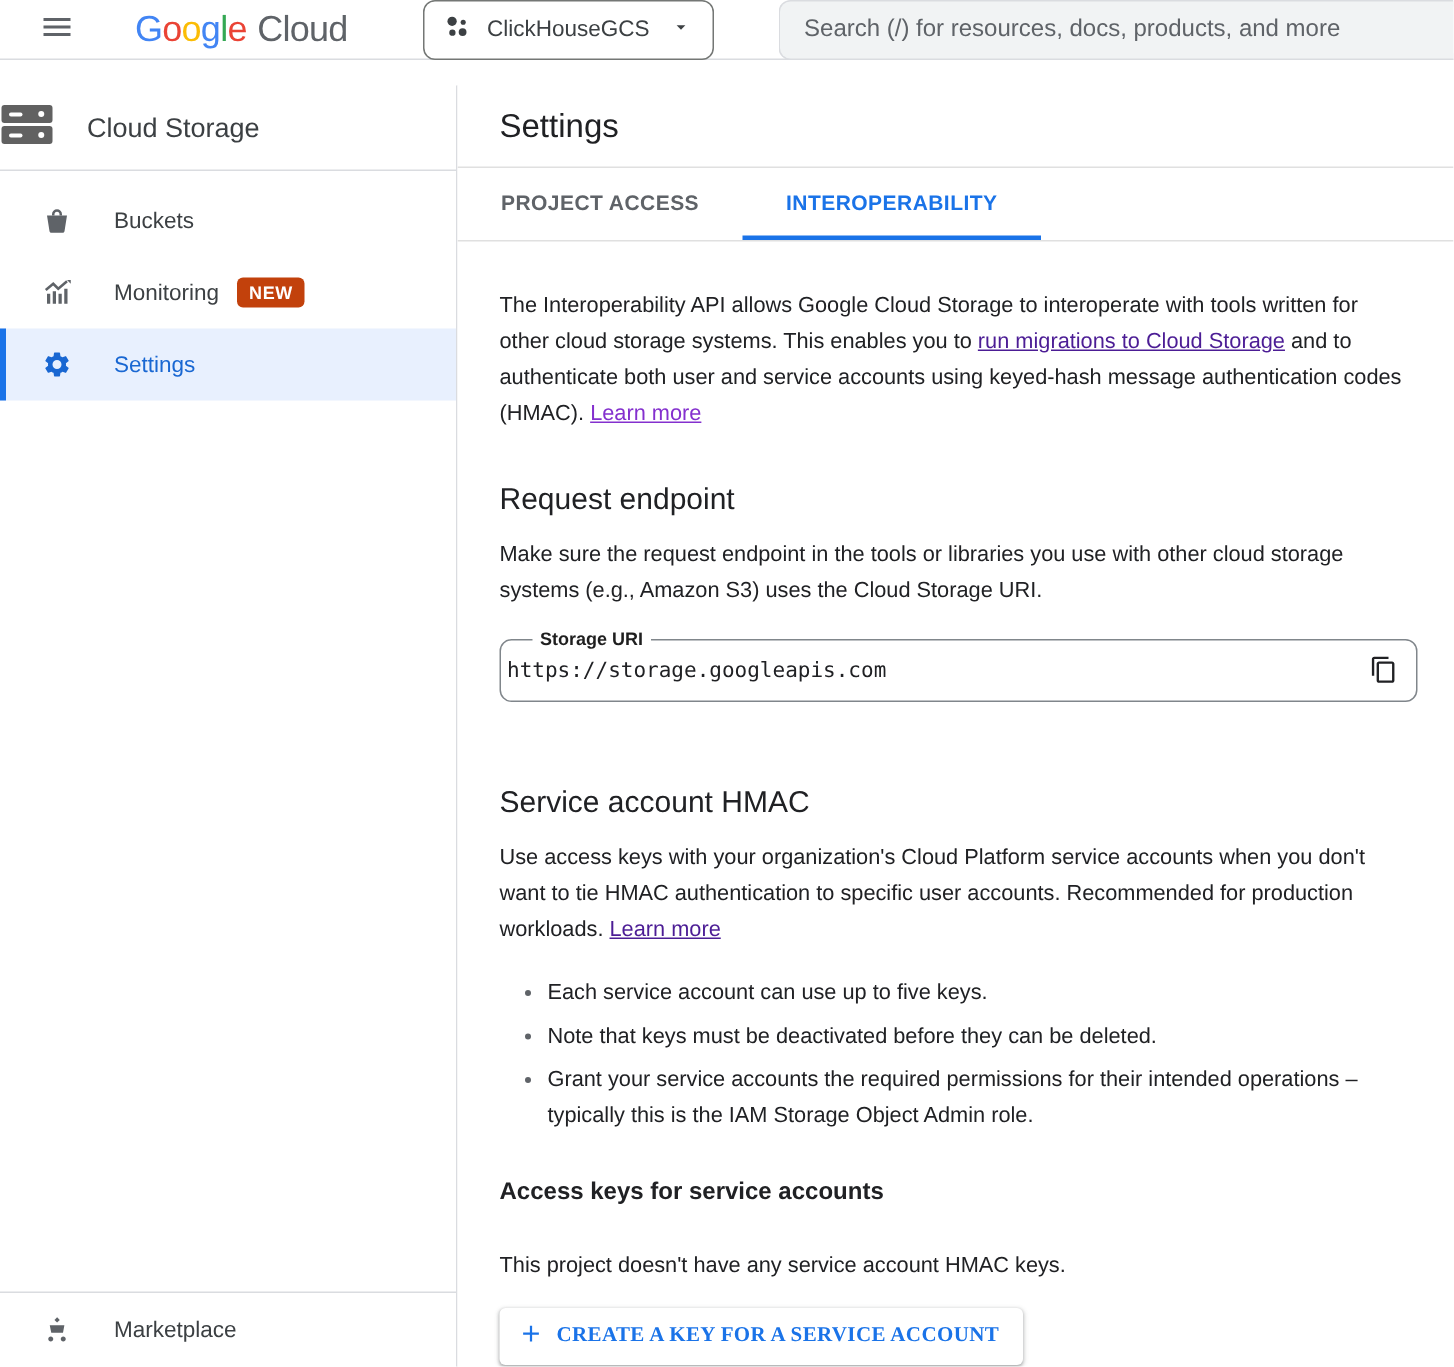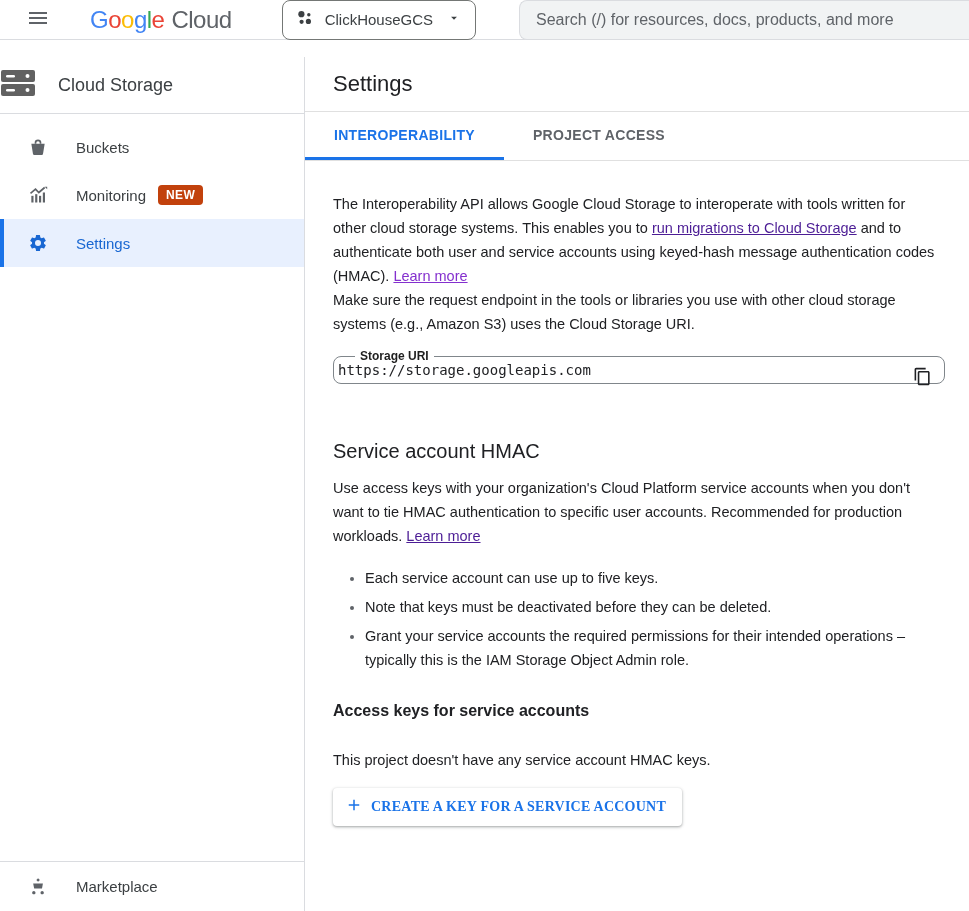--- a/index.html
+++ b/index.html
@@ -54,21 +54,21 @@
   .tab.active { color:#1a73e8; border-bottom:3px solid #1a73e8; }
 
   .content { padding:31px 28px 0 28px; max-width:670px; }
   .content p { font-size:14.5px; line-height:24px; color:#202124; max-width:614px; }
   a.link { color:#4c1d95; text-decoration:underline; cursor:pointer; }
   a.link.visited { color:#8430ce; }
   h2.sec { font-size:20px; font-weight:400; color:#202124; }
   .sec-request { margin-top:34px; margin-bottom:13px; }
   .sec-hmac { margin-top:56px; margin-bottom:13px; }
 
-  .uri-field { position:relative; margin-top:20px; width:612px; height:28px;
+  .uri-field { position:relative; margin-top:20px; width:612px; height:42px;
     border:1px solid #80868b; border-radius:8px; display:flex; align-items:center; }
   .uri-label { position:absolute; top:-8px; left:21px; background:#fff; padding:0 5px;
     font-size:12px; font-weight:bold; color:#1f1f1f; line-height:14px; }
   .uri-value { margin-left:4px; font-family:"DejaVu Sans Mono", monospace; font-size:14px; color:#202124; }
   .copy-btn { position:absolute; right:10px; top:9px; width:24px; height:24px; border:none;
     background:transparent; cursor:pointer; display:flex; align-items:center; justify-content:center; }
 
   ul.bullets { margin-top:18px; padding-left:32px; }
   ul.bullets li { font-size:14.5px; line-height:24px; color:#202124; margin-bottom:5px; max-width:600px; }
   ul.bullets li::marker { color:#5f6368; }
@@ -179,27 +179,28 @@
     </div>
   </div>
 </div>
 
 <div class="main">
   <div class="title-bar">
     <h1 class="page-title">Settings</h1>
   </div>
 
   <div class="tabbar">
+    <div class="tab">PROJECT ACCESS</div>
     <div class="tab active">INTEROPERABILITY</div>
-    <div class="tab">PROJECT ACCESS</div>
   </div>
 
   <div class="content">
     <p><span>The Interoperability API allows Google Cloud Storage to interoperate with tools written for other cloud storage systems. This enables you to </span><a class="link">run migrations to Cloud Storage</a><span> and to authenticate both user and service accounts using keyed-hash message authentication codes (HMAC). </span><a class="link visited">Learn more</a></p>
 
+    <h2 class="sec sec-request">Request endpoint</h2>
     <p>Make sure the request endpoint in the tools or libraries you use with other cloud storage systems (e.g., Amazon S3) uses the Cloud Storage URI.</p>
 
     <div class="uri-field">
       <span class="uri-label">Storage URI</span>
       <span class="uri-value">https://storage.googleapis.com</span>
       <button class="copy-btn">
         <span>
           <svg width="19" height="19" viewBox="0 0 24 24">
               <path fill="#202124" d="M16 1H4c-1.1 0-2 .9-2 2v14h2V3h12V1zm3 4H8c-1.1 0-2 .9-2 2v14c0 1.1.9 2 2 2h11c1.1 0 2-.9 2-2V7c0-1.1-.9-2-2-2zm0 16H8V7h11v14z"></path>
             </svg>

